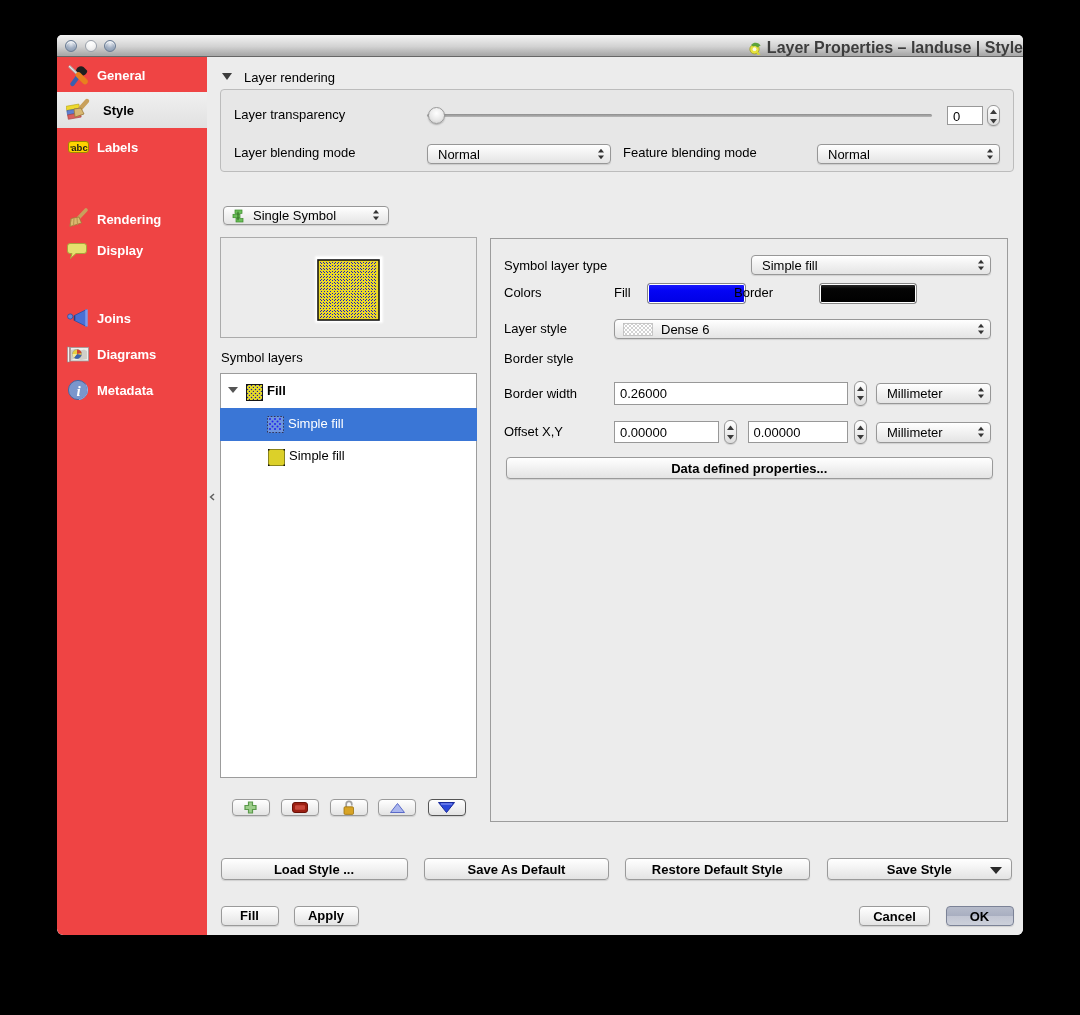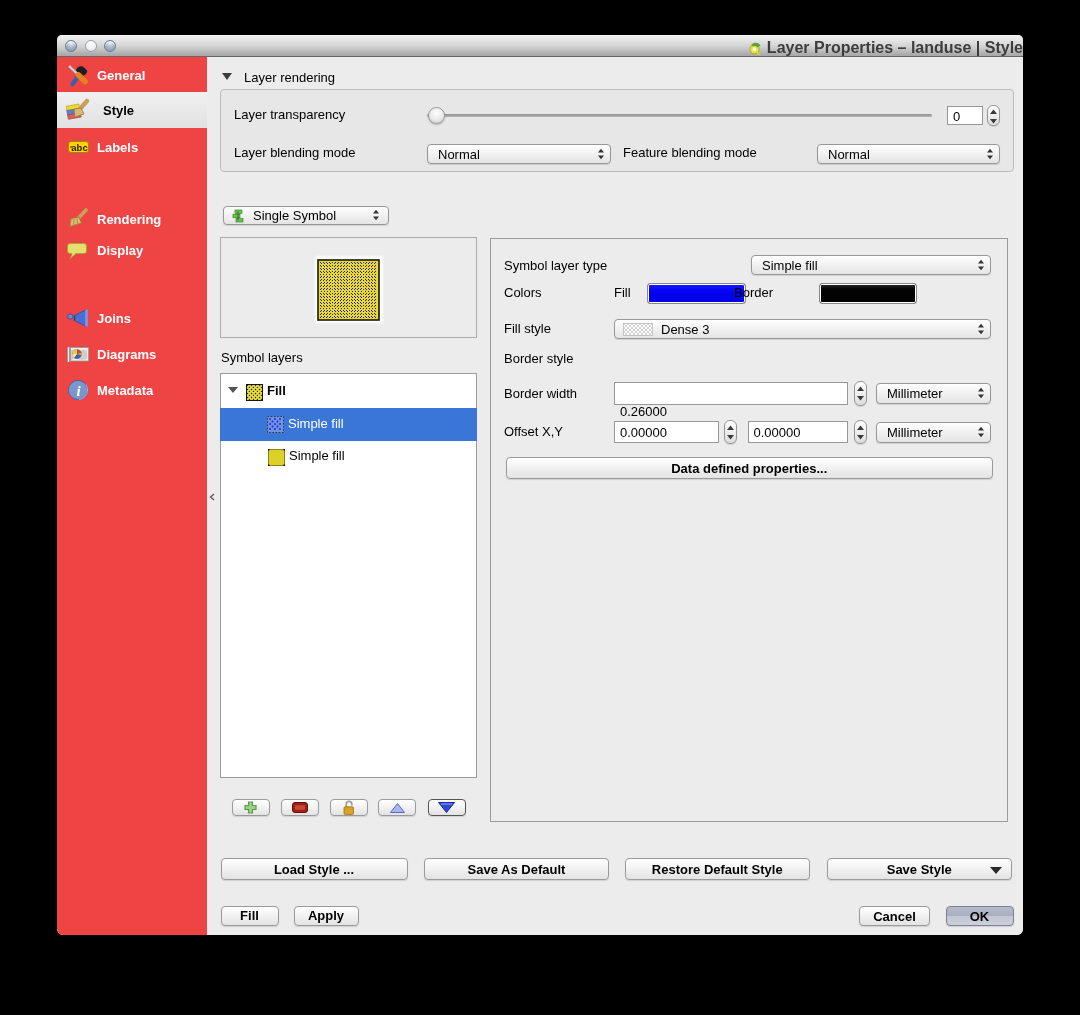--- a/index.html
+++ b/index.html
@@ -241,41 +241,41 @@
         <svg class="ar" width="8" height="12" viewBox="0 0 9 13">
           <path d="M4.5 0.5 L7.9 4.8 H1.1 Z" fill="#333"></path>
           <path d="M4.5 12.5 L1.1 8.2 H7.9 Z" fill="#333"></path>
         </svg>
       </div>
   <div class="lab" style="left:297px;top:229px">Colors</div>
   <div class="lab" style="left:407px;top:229px">Fill</div>
   <div style="position:absolute;left:439.5px;top:225.5px;width:99px;height:21px;border:1px solid #888;border-radius:3px;background:linear-gradient(#1c1cff,#0404f4 35%,#0000e4);box-shadow:inset 0 0 0 1px #fff"></div>
   <div class="lab" style="left:527px;top:229px">Border</div>
   <div style="position:absolute;left:611.5px;top:225.5px;width:98.5px;height:21px;border:1px solid #888;border-radius:3px;background:linear-gradient(#303030,#050505 25%,#000);box-shadow:inset 0 0 0 1px #fff"></div>
-  <div class="lab" style="left:297px;top:265px">Fill style</div>
+  <div class="lab" style="left:297px;top:265px">Layer style</div>
   <div class="dd" style="left:407px;top:262px;width:377px;height:20px">
     <svg style="position:absolute;left:8px;top:3px" width="30" height="13" viewBox="0 0 30 13">
           <defs>
             <pattern id="d6g" width="4" height="4" patternUnits="userSpaceOnUse">
               <rect width="4" height="4" fill="#fff"></rect>
               <circle cx="1" cy="1" r="0.8" fill="#9a9a9a"></circle>
               <circle cx="3" cy="3" r="0.8" fill="#9a9a9a"></circle>
             </pattern>
           </defs>
           <rect x="0.5" y="0.5" width="29" height="12" fill="url(#d6g)" stroke="#bbb" stroke-width="0.8"></rect>
         </svg>
-    <span class="tx" style="left:46px">Dense 3</span>
+    <span class="tx" style="left:46px">Dense 6</span>
     <svg class="ar" width="8" height="12" viewBox="0 0 9 13">
           <path d="M4.5 0.5 L7.9 4.8 H1.1 Z" fill="#333"></path>
           <path d="M4.5 12.5 L1.1 8.2 H7.9 Z" fill="#333"></path>
         </svg>
   </div>
   <div class="lab" style="left:297px;top:294.5px">Border style</div>
   <div class="lab" style="left:297px;top:329.5px">Border width</div>
-  <div class="fld" style="left:407px;top:324.5px;width:234px;height:23px;padding-top:21px">0.26000</div>
+  <div class="fld" style="left:407px;top:324.5px;width:234px;height:23px;padding-top:3px">0.26000</div>
   <div class="step" style="left:646.5px;top:323.5px;height:25px">
         <svg width="9" height="15" viewBox="0 0 9 15" style="position:absolute;left:1px;top:4px">
           <path d="M4.5 0.5 L8 5 H1 Z" fill="#3a3a3a"></path>
           <path d="M4.5 14.5 L1 10 H8 Z" fill="#3a3a3a"></path>
         </svg>
       </div>
   <div class="dd" style="left:669px;top:325.5px;width:115px;height:21px">
         <span class="tx">Millimeter</span>
         <svg class="ar" width="8" height="12" viewBox="0 0 9 13">
           <path d="M4.5 0.5 L7.9 4.8 H1.1 Z" fill="#333"></path>

